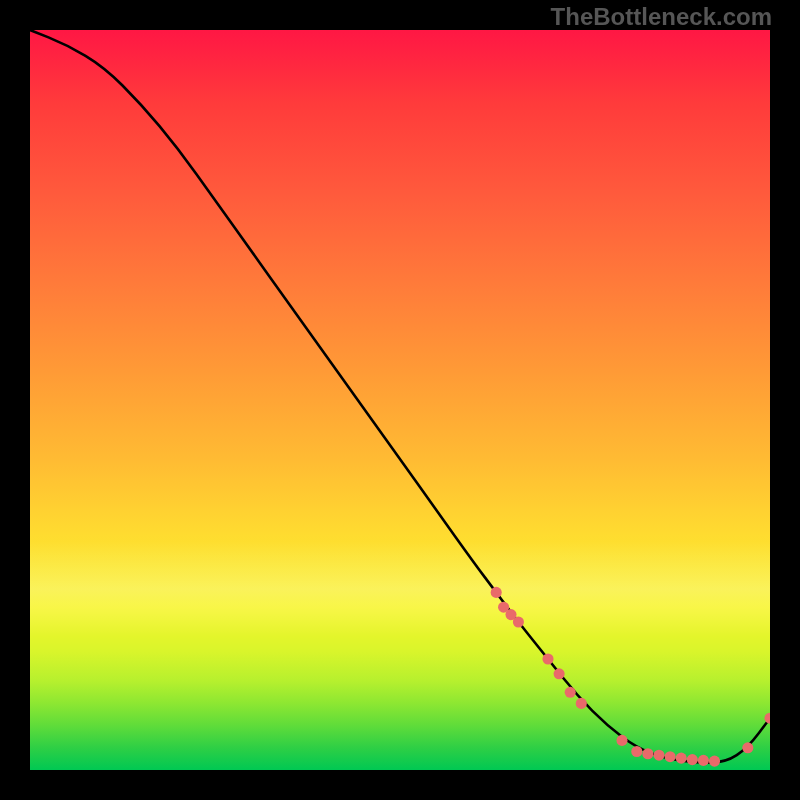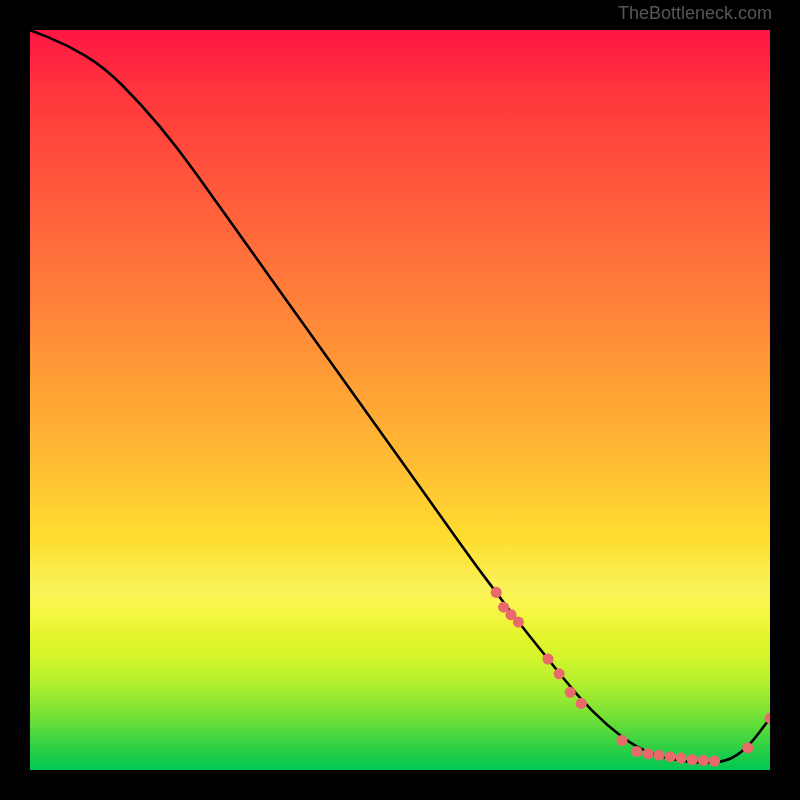--- a/index.html
+++ b/index.html
@@ -52,22 +52,22 @@
     background: linear-gradient(to bottom,
       rgba(255,255,255,0) 0%,
       rgba(255,255,255,0.22) 50%,
       rgba(255,255,255,0) 100%);
   }
   .watermark {
     position: absolute;
     top: 3px;
     right: 28px;
     color: #565656;
-    font-size: 18px;
-    font-weight: 400;
+    font-size: 24px;
+    font-weight: 700;
     user-select: none;
   }
   svg.curve {
     position: absolute;
     left: 0; top: 0;
     width: 100%;
     height: 100%;
   }
 </style>
 </head>

